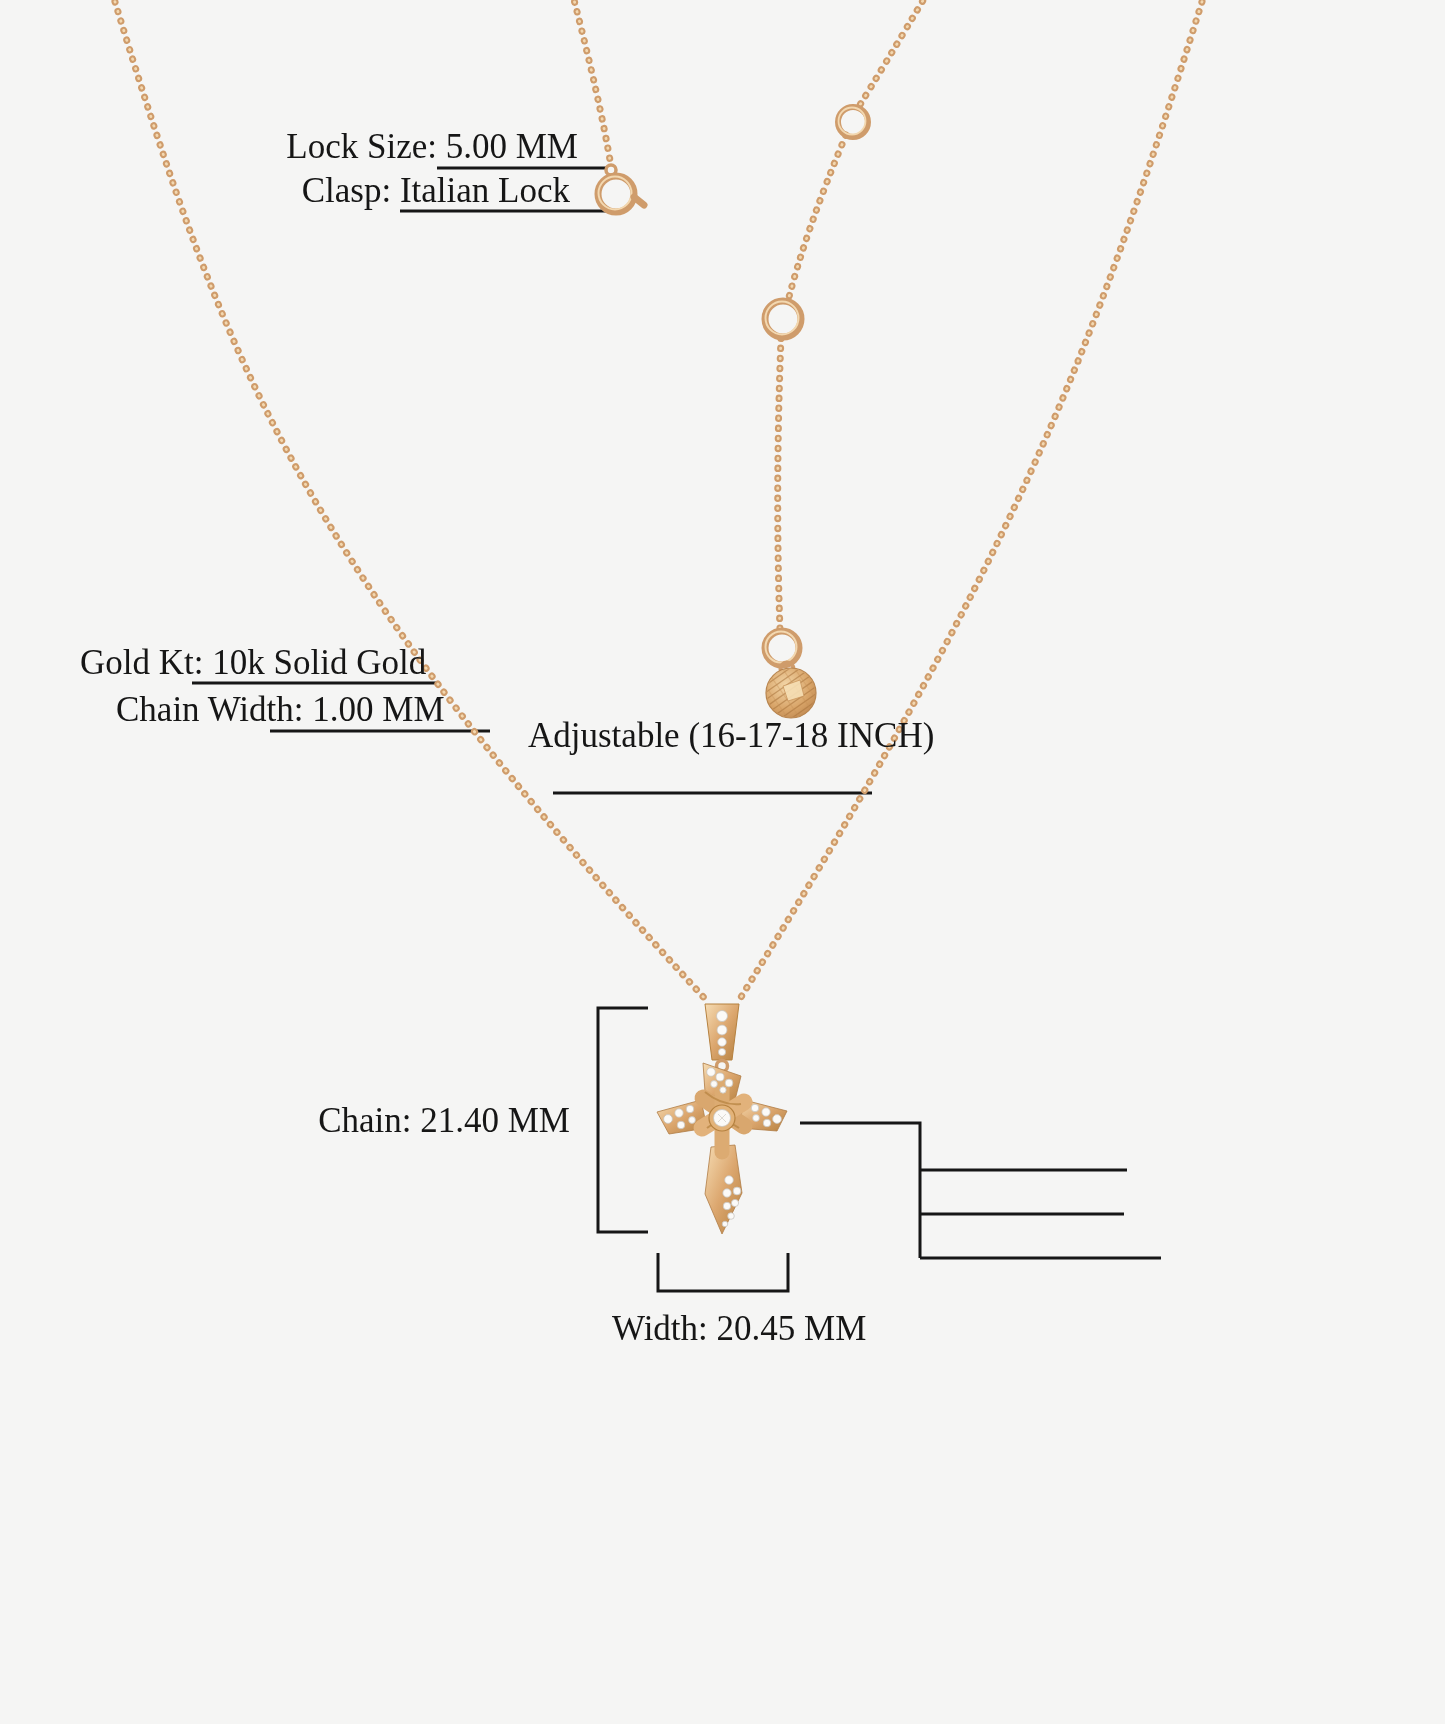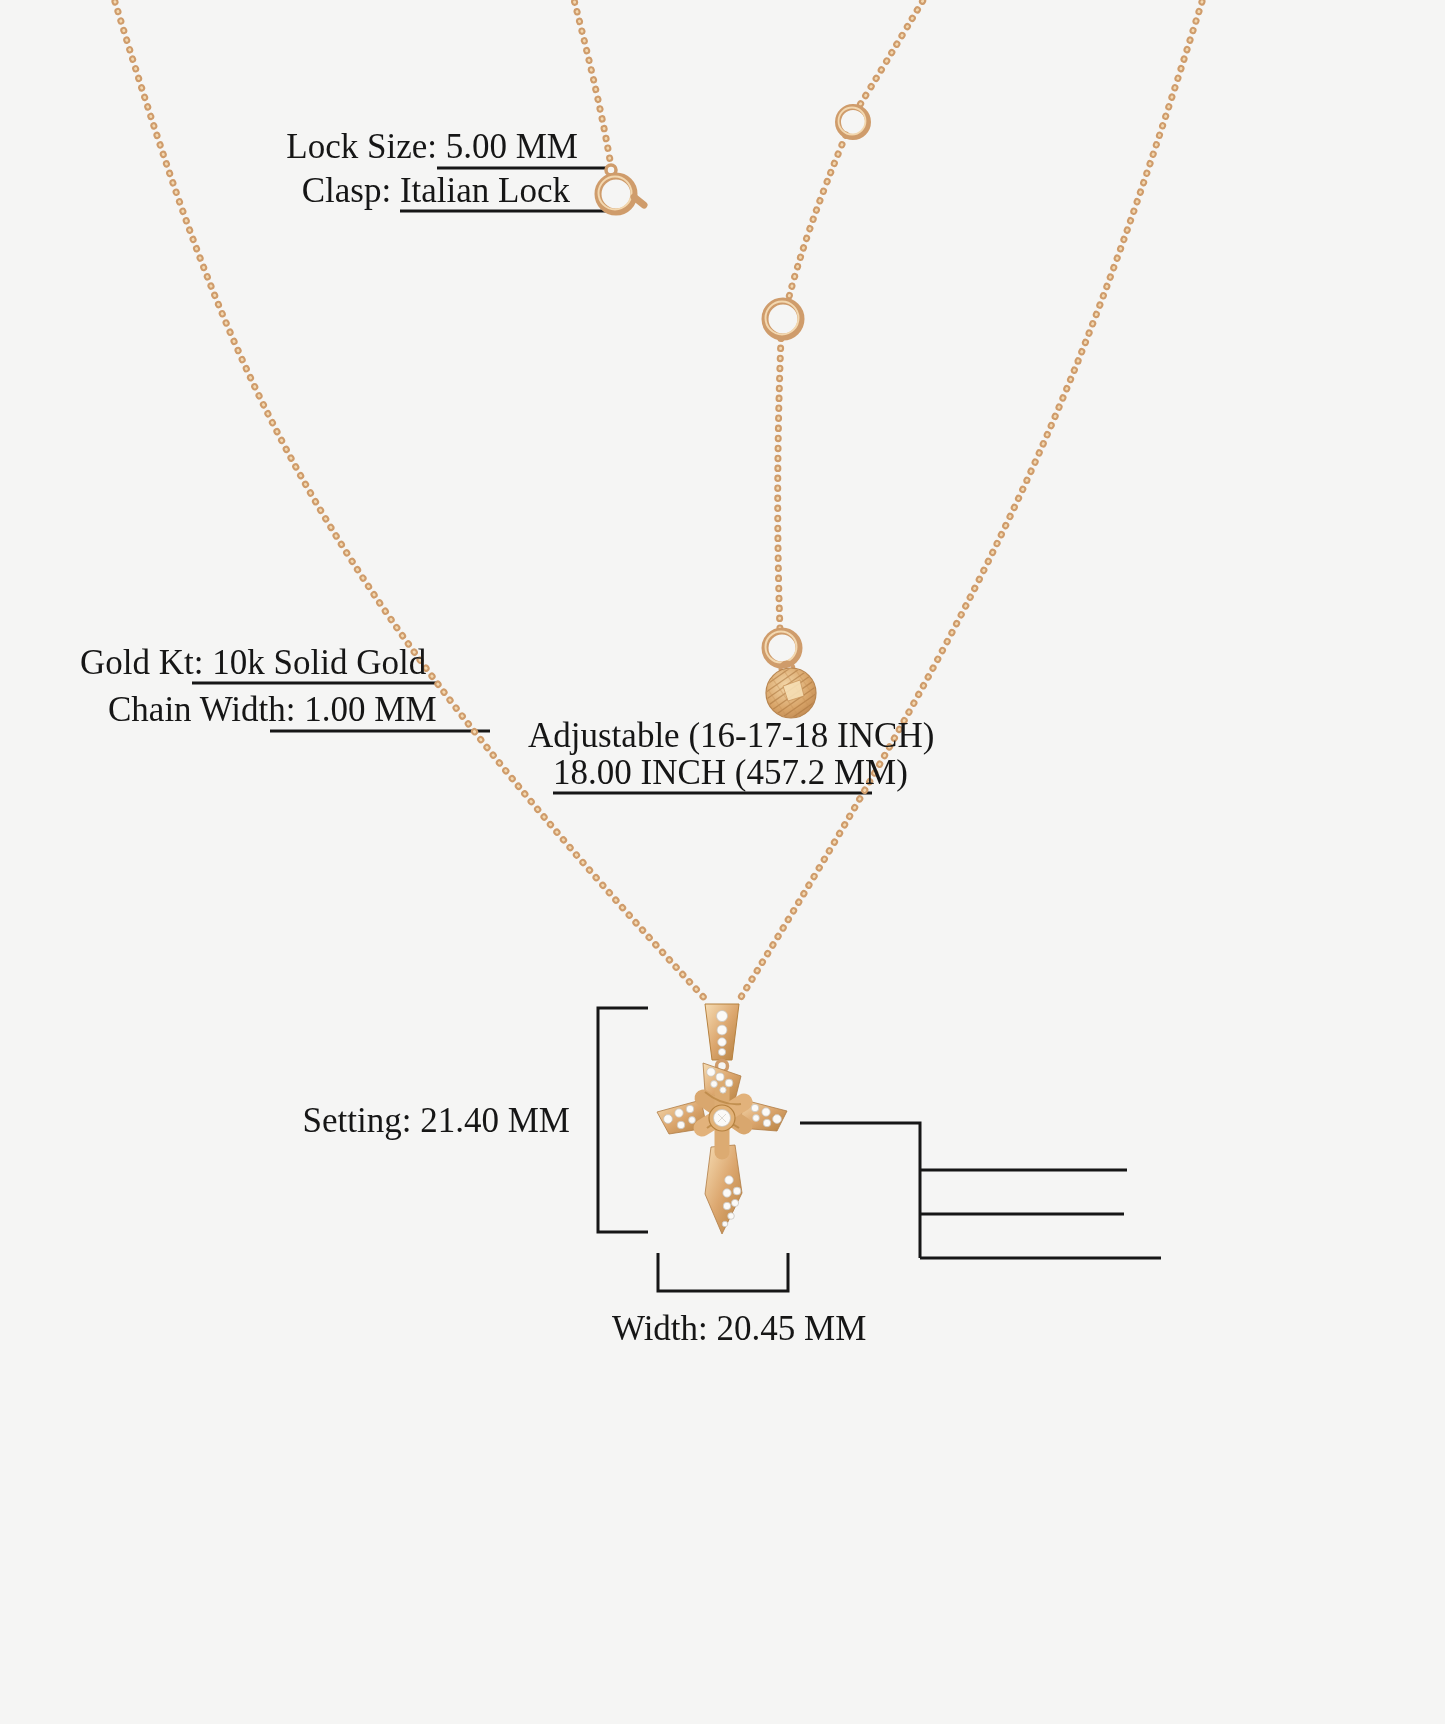--- a/index.html
+++ b/index.html
@@ -184,34 +184,31 @@
   </div>
 
   <div class="ann r-align" style="top:172px; right:875px;">
     <span class="lbl">Clasp:</span><span class="val">Italian Lock</span>
   </div>
 
   <div class="ann" style="top:644px; left:80px;">
     <span class="lbl">Gold Kt:</span><span class="val">10k Solid Gold</span>
   </div>
 
-  <div class="ann" style="top:691px; left:108px;">
+  <div class="ann" style="top:691px; left:116px;">
     <span class="lbl">Chain Width:</span><span class="val">1.00 MM</span>
   </div>
 
   <div class="ann" style="top:717px; left:528px;">
     <span>Adjustable (16-17-18 INCH)</span>
   </div>
 
-  <div class="ann" style="top:754px; left:553px;">
-    <span>18.00 INCH (457.2 MM)</span>
-  </div>
 
   <div class="ann r-align" style="top:1102px; right:875px;">
-    <span class="lbl">Setting:</span><span class="val">21.40 MM</span>
+    <span class="lbl">Chain:</span><span class="val">21.40 MM</span>
   </div>
 
   <div class="ann" style="top:1310px; left:612px;">
     <span class="lbl">Width:</span><span class="val">20.45 MM</span>
   </div>
 
 
 
 
 </div>

